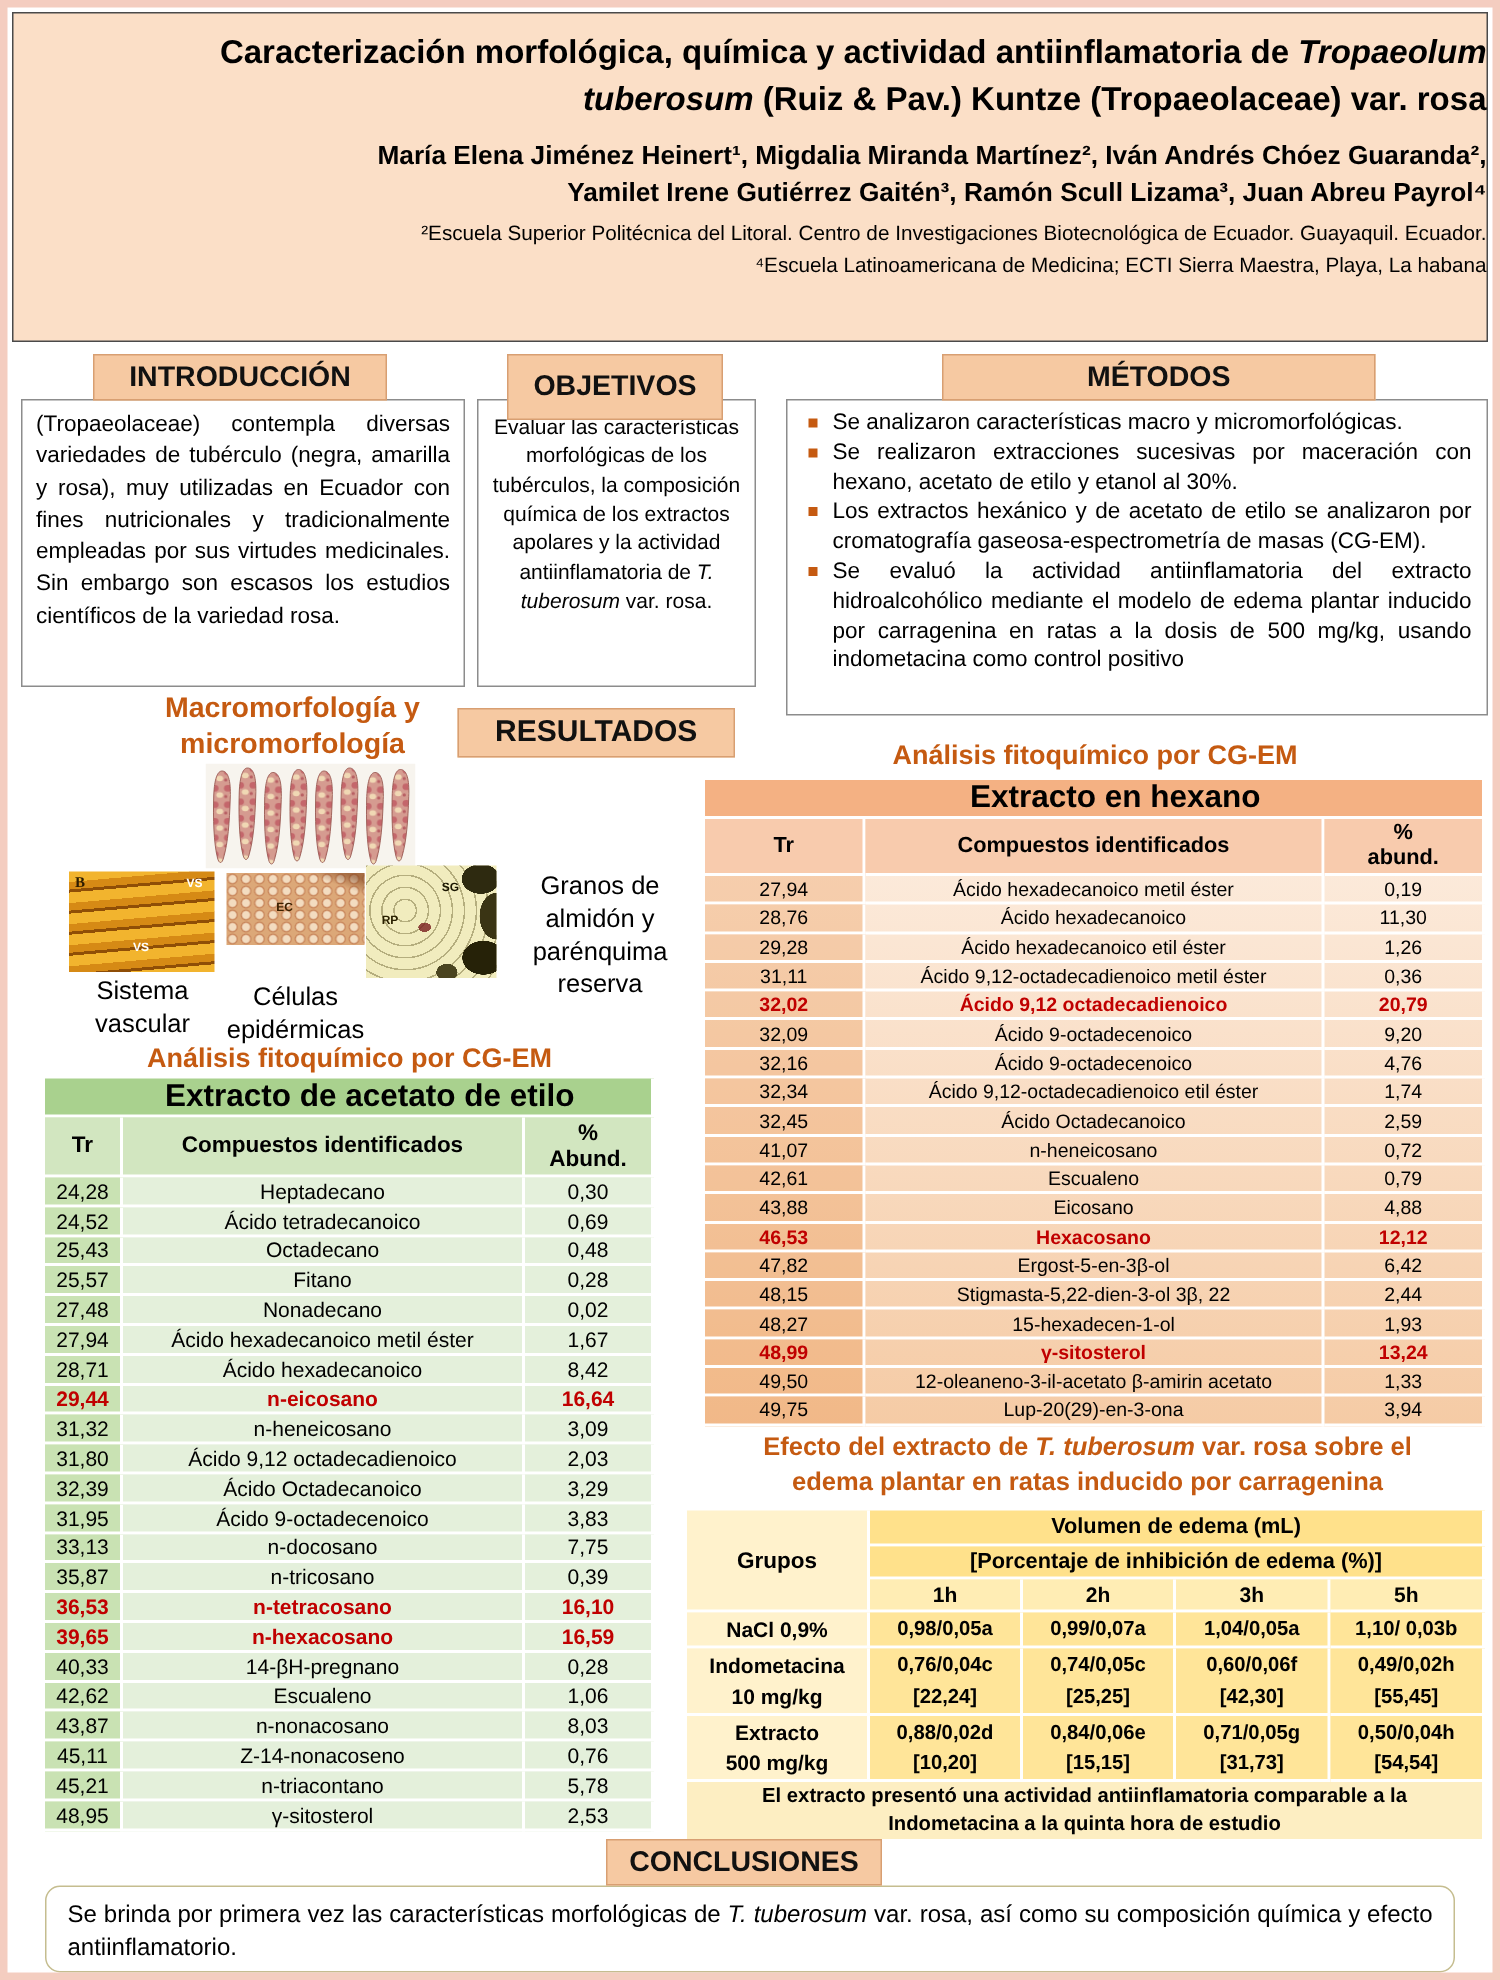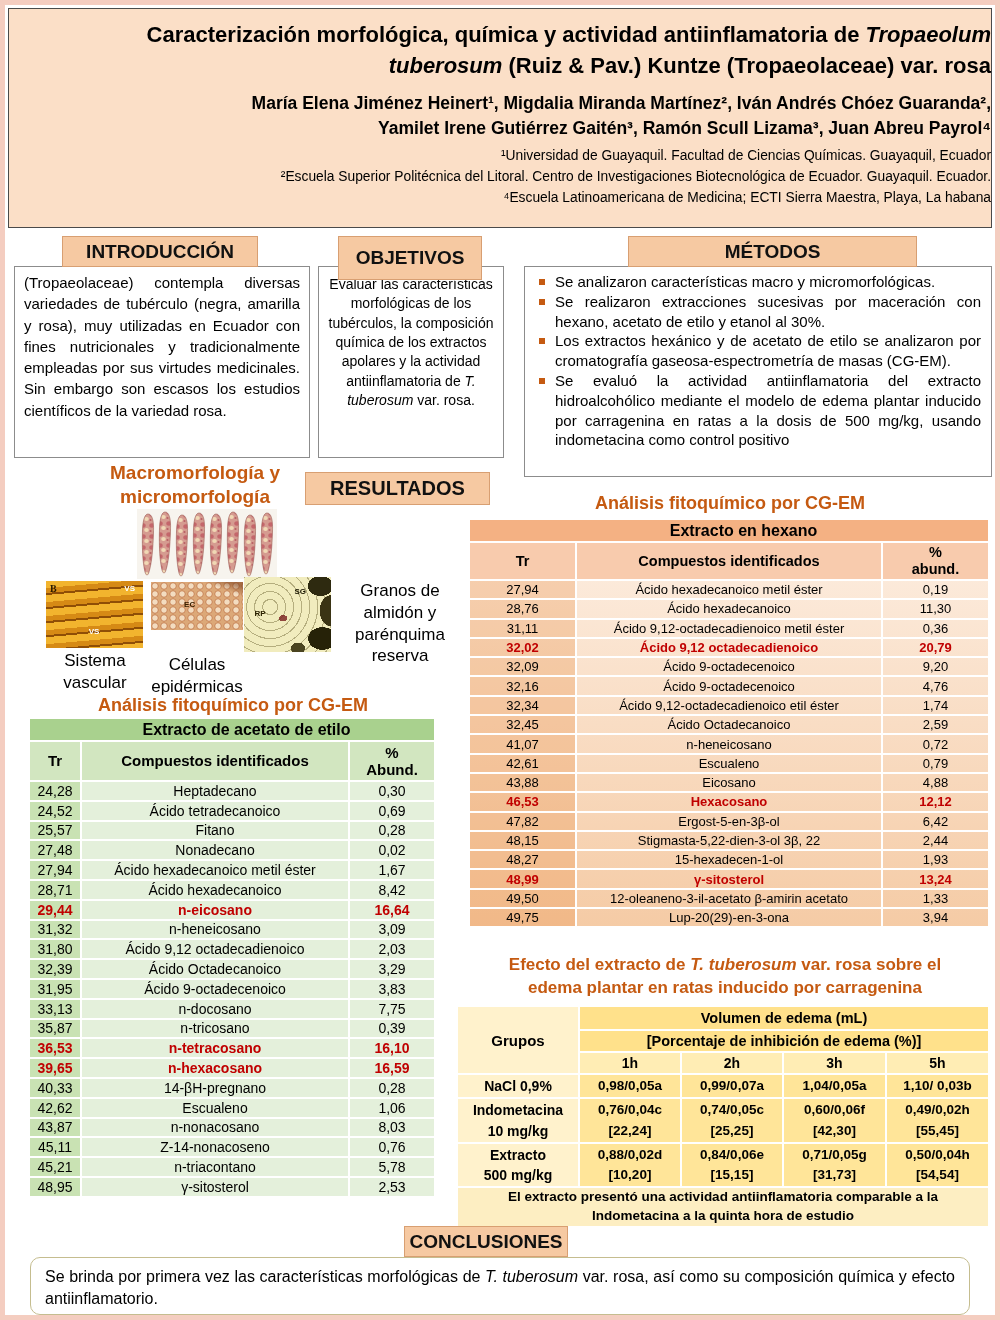--- a/index.html
+++ b/index.html
@@ -16,21 +16,21 @@
   .affils{margin-top:5px;font-size:13.8px;line-height:1.5;}
 
   
   .hbox{position:absolute;background:#f6c9a2;border:1px solid #d89f72;box-sizing:border-box;
         display:flex;align-items:center;justify-content:center;
         font-size:19px;font-weight:bold;color:#111;z-index:5;}
   .h-intro{left:62px;top:236px;width:196px;height:31px;}
   .h-obj{left:338px;top:236px;width:144px;height:44px;}
   .h-met{left:628px;top:236px;width:289px;height:31px;}
   .h-res{left:305px;top:472px;width:185px;height:33px;font-size:20px;}
-  .h-conc{left:404px;top:1226px;width:164px;height:31px;}
+  .h-conc{left:404px;top:1226px;width:184px;height:31px;}
 
   
   .bbox{position:absolute;background:#fff;border:1px solid #8c8c8c;box-sizing:border-box;}
   .intro-body{left:14px;top:266px;width:296px;height:192px;padding:5px 9px;font-size:15px;line-height:1.42;}
   .intro-line1{display:flex;justify-content:space-between;font-weight:bold;font-style:italic;}
   .intro-rest{text-align:justify;}
   .obj-body{left:318px;top:266px;width:186px;height:192px;padding:8px 7px;font-size:14px;line-height:1.38;text-align:center;}
   .met-body{left:524px;top:266px;width:468px;height:211px;padding:5px 10px;font-size:15px;line-height:1.32;}
   .met-body ul{margin:0;padding:0;list-style:none;}
   .met-body li{position:relative;padding-left:20px;text-align:justify;}
@@ -67,21 +67,21 @@
   .cap-epidermal{left:134px;top:654px;width:126px;}
   .cap-starch{left:330px;top:580px;width:140px;line-height:1.28;}
 
   
   .tbl-title{position:absolute;text-align:center;font-size:18px;font-weight:bold;color:#c55a11;}
   .t-acetato{left:30px;top:695px;width:406px;}
   .t-hexano{left:470px;top:493px;width:520px;}
   table.chem{position:absolute;border-collapse:separate;border-spacing:0;table-layout:fixed;}
   .chem th,.chem td{border-right:2px solid #fff;border-bottom:2px solid #fff;
                     text-align:center;vertical-align:middle;padding:0;overflow:hidden;}
-  .chem .band-cell{font-weight:bold;font-size:16px;height:21px;padding-left:29px;}
+  .chem .band-cell{font-weight:bold;font-size:21px;height:21px;padding-left:29px;}
   .chem .colh th{font-weight:bold;font-size:15px;height:38px;line-height:1.15;}
   .acetato{left:30px;top:719px;width:406px;}
   .acetato .band-cell{background:#a9d18e;}
   .acetato .colh th{background:#d2e6c0;}
   .acetato td{background:#e4f0db;font-size:14px;height:17.8px;}
   .acetato td.c-tr{background:#c9e2b3;}
   .hexano{left:470px;top:520px;width:520px;background:linear-gradient(180deg,#fdefe3,#f5cba5);}
   .hexano .band-cell{background:#f4b183;}
   .hexano .colh th{background:#f8cbad;font-size:14.5px;height:36px;}
   .hexano td{background:transparent;font-size:13px;height:17.3px;}
@@ -112,21 +112,20 @@
 
 <div class="poster">
   <div class="frame"></div>
 
   <header class="header-band">
     <h1 class="poster-title pre"><span>Caracterización morfológica, química y actividad antiinflamatoria de </span><span style="font-style: italic;">Tropaeolum
 tuberosum</span><span> (Ruiz &amp; Pav.) Kuntze (Tropaeolaceae) var. rosa</span></h1>
     <div class="authors pre">María Elena Jiménez Heinert¹, Migdalia Miranda Martínez², Iván Andrés Chóez Guaranda²,
 Yamilet Irene Gutiérrez Gaitén³, Ramón Scull Lizama³, Juan Abreu Payrol⁴</div>
     <div class="affils">
-      <div>¹Universidad de Guayaquil. Facultad de Ciencias Químicas. Guayaquil, Ecuador</div>
       <div>²Escuela Superior Politécnica del Litoral. Centro de Investigaciones Biotecnológica de Ecuador. Guayaquil. Ecuador.</div>
       <div>⁴Escuela Latinoamericana de Medicina; ECTI Sierra Maestra, Playa, La habana</div>
     </div>
   </header>
 
   <div class="hbox h-intro">INTRODUCCIÓN</div>
   <div class="hbox h-obj">OBJETIVOS</div>
   <div class="hbox h-met">MÉTODOS</div>
   <div class="hbox h-res">RESULTADOS</div>
   <div class="hbox h-conc">CONCLUSIONES</div>
@@ -217,20 +216,25 @@
           <td class="c-tr">24,28</td>
           <td class="c-name">Heptadecano</td>
           <td class="c-ab">0,30</td>
         </tr>
         <tr>
           <td class="c-tr">24,52</td>
           <td class="c-name">Ácido tetradecanoico</td>
           <td class="c-ab">0,69</td>
         </tr>
         <tr>
+          <td class="c-tr">25,43</td>
+          <td class="c-name">Octadecano</td>
+          <td class="c-ab">0,48</td>
+        </tr>
+        <tr>
           <td class="c-tr">25,57</td>
           <td class="c-name">Fitano</td>
           <td class="c-ab">0,28</td>
         </tr>
         <tr>
           <td class="c-tr">27,48</td>
           <td class="c-name">Nonadecano</td>
           <td class="c-ab">0,02</td>
         </tr>
         <tr>
@@ -342,20 +346,25 @@
     <tbody>
         <tr>
           <td class="c-tr">27,94</td>
           <td class="c-name">Ácido hexadecanoico metil éster</td>
           <td class="c-ab">0,19</td>
         </tr>
         <tr>
           <td class="c-tr">28,76</td>
           <td class="c-name">Ácido hexadecanoico</td>
           <td class="c-ab">11,30</td>
+        </tr>
+        <tr>
+          <td class="c-tr">29,28</td>
+          <td class="c-name">Ácido hexadecanoico etil éster</td>
+          <td class="c-ab">1,26</td>
         </tr>
         <tr>
           <td class="c-tr">31,11</td>
           <td class="c-name">Ácido 9,12-octadecadienoico metil éster</td>
           <td class="c-ab">0,36</td>
         </tr>
         <tr class="hl">
           <td class="c-tr">32,02</td>
           <td class="c-name">Ácido 9,12 octadecadienoico</td>
           <td class="c-ab">20,79</td>

